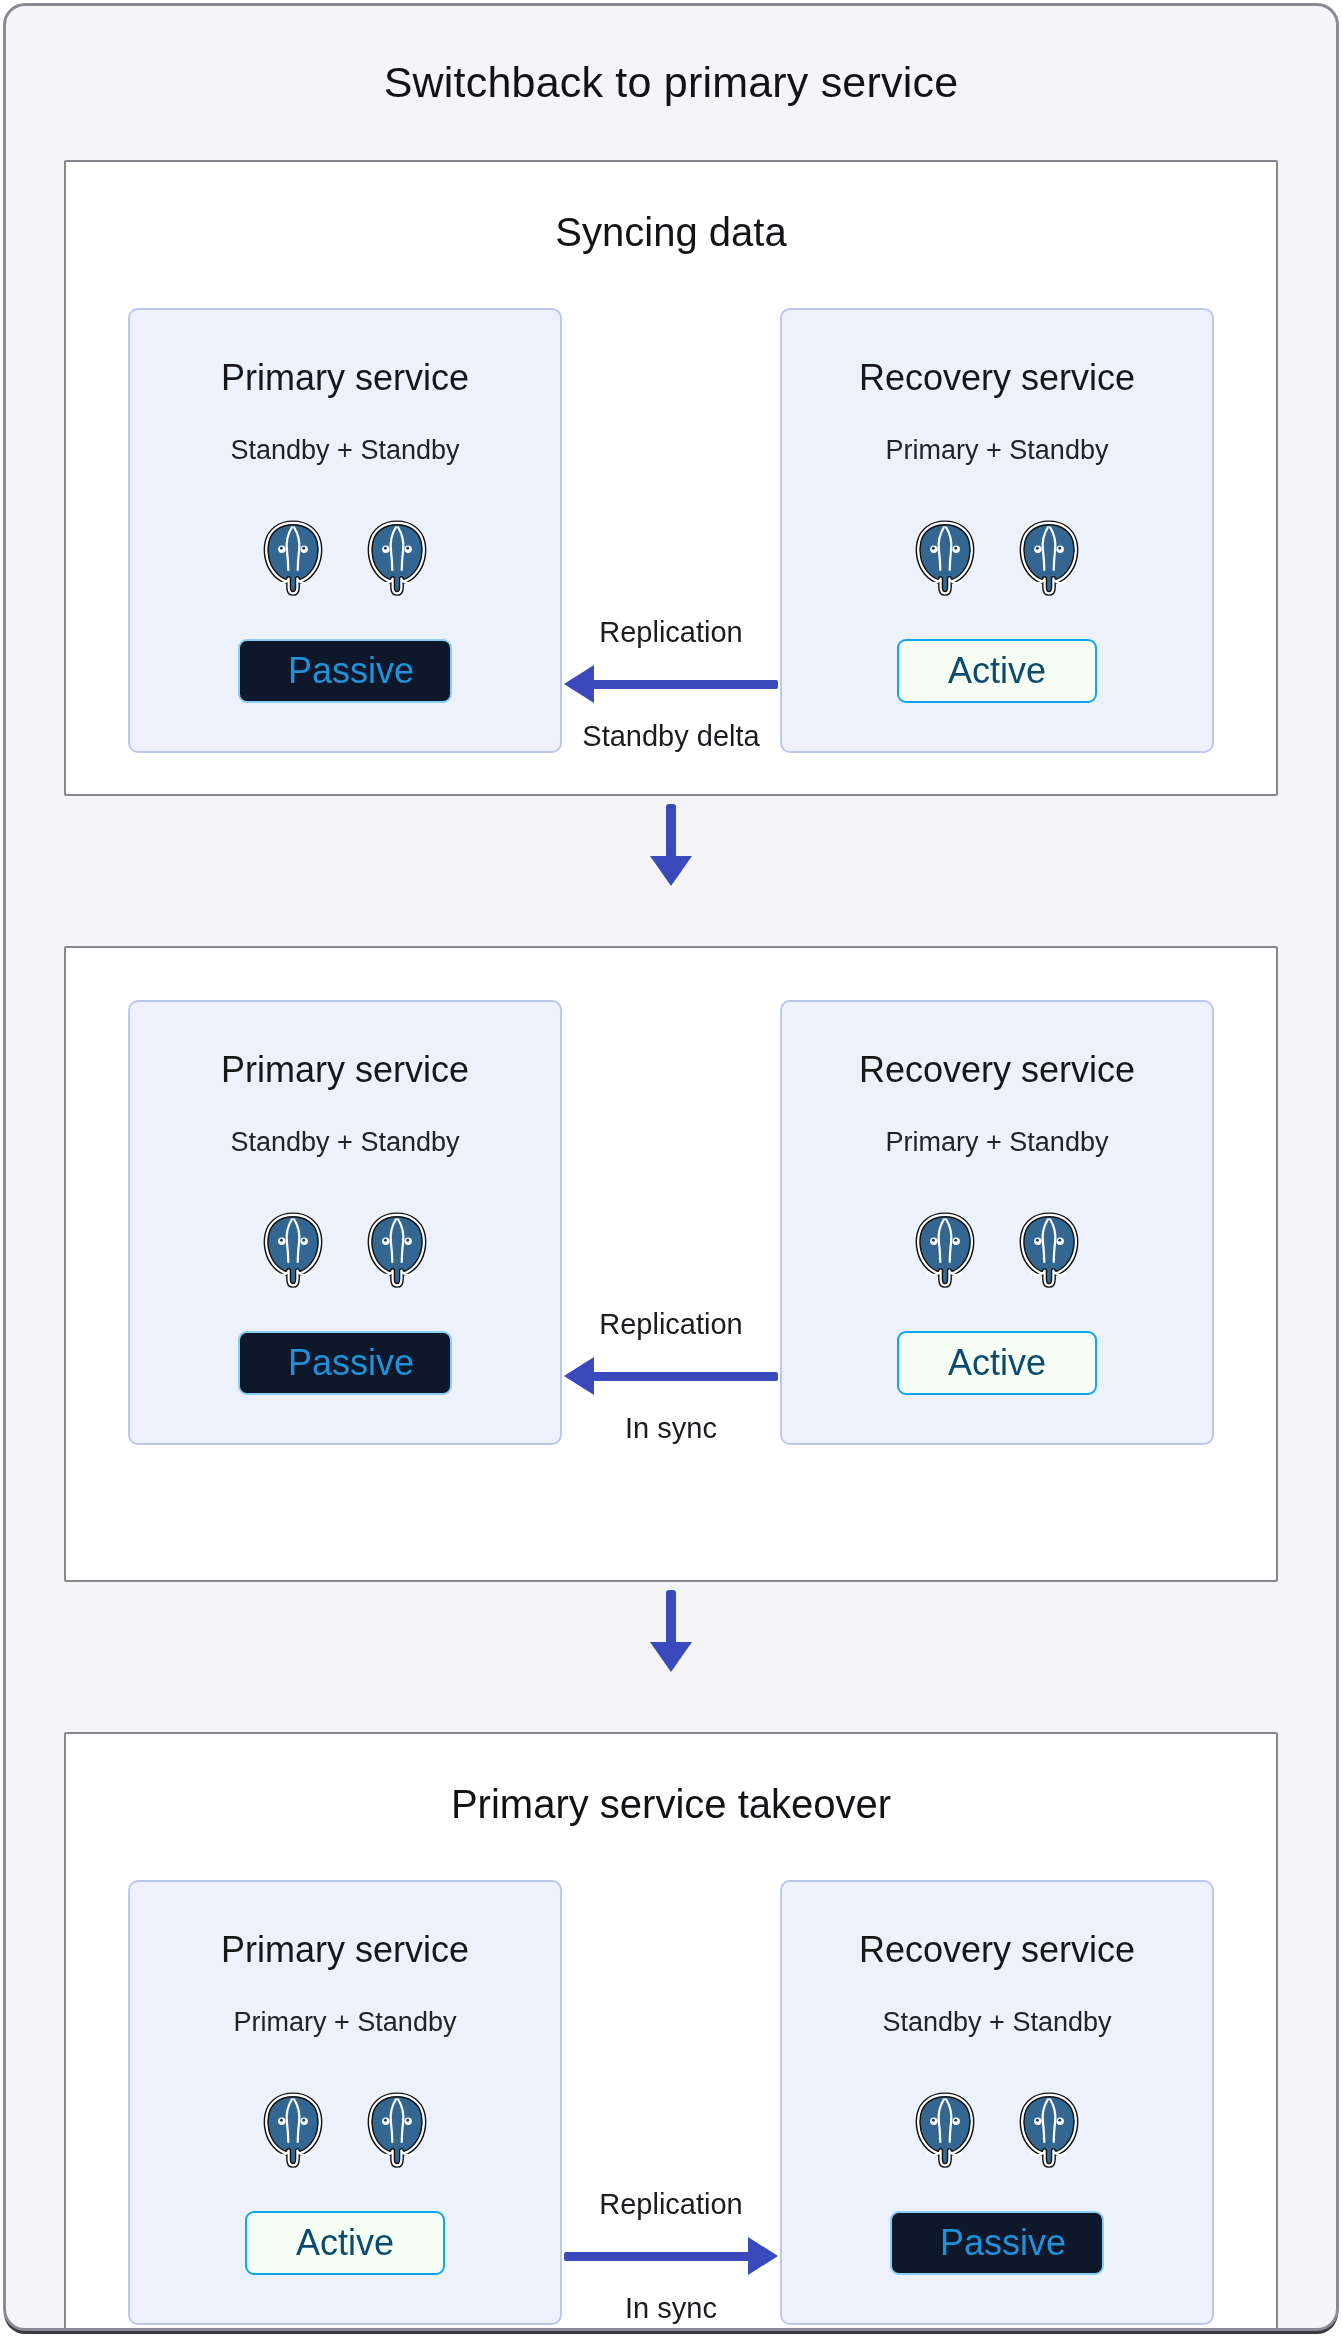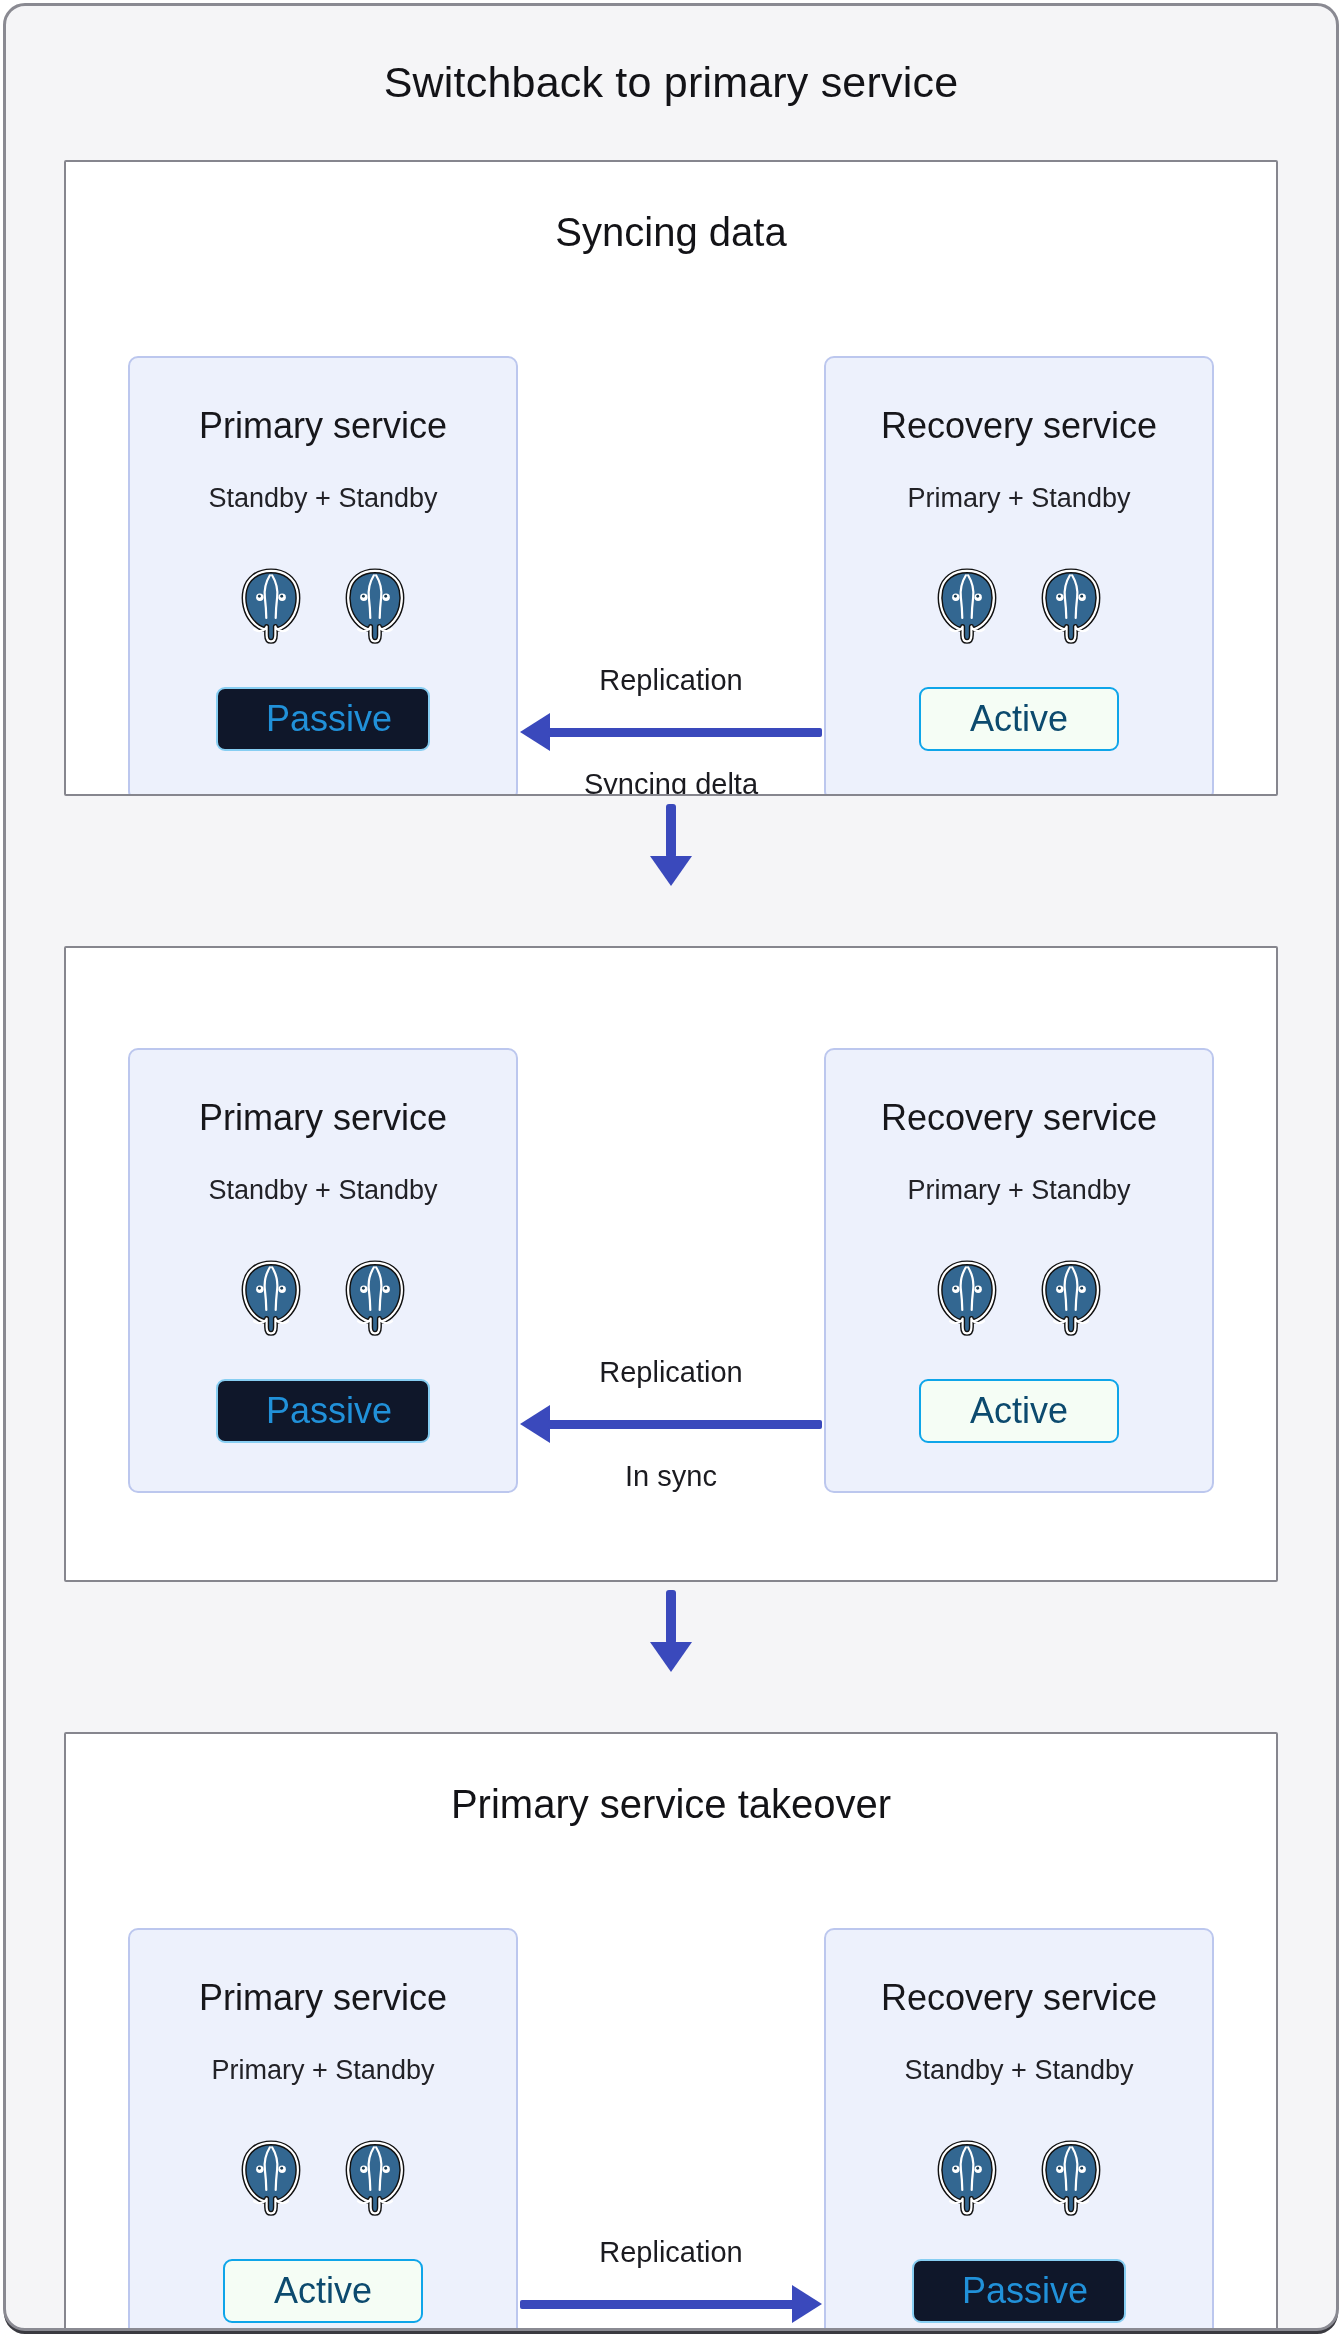--- a/index.html
+++ b/index.html
@@ -38,27 +38,26 @@
   }
 
   .cards-row {
     display:flex;
     align-items:stretch;
     padding:0 62px;
     margin-top:52px;
   }
 
   .card {
-    width:390px; height:445px;
+    width:434px; height:445px;
     background:#edf1fc;
     border:2px solid #bcc7ee;
     border-radius:10px;
     display:flex; flex-direction:column; align-items:center;
     flex:0 0 auto;
-    margin-top:48px;
   }
   .card-title {
     margin-top:46px;
     font-size:36px; line-height:44px; font-weight:500;
     color:#17171b;
   }
   .card-subtitle {
     margin-top:34px;
     font-size:27px; line-height:33px; font-weight:400;
     color:#222227;
@@ -182,21 +181,21 @@
         </div>
         <div class="badge passive">Passive</div>
       </div>
 
       <div class="connector">
         <div class="conn-label">Replication</div>
         <div class="harrow left">
           <span class="head"></span>
           <span class="shaft"></span>
         </div>
-        <div class="conn-label">Syncing delta</div>
+        <div class="conn-label">Standby delta</div>
       </div>
 
       <div class="card">
         <h3 class="card-title">Recovery service</h3>
         <div class="card-subtitle">Primary + Standby</div>
         <div class="dbs">
           <svg class="pg-icon">
               <use href="#pg-elephant"></use>
             </svg>
           <svg class="pg-icon">

